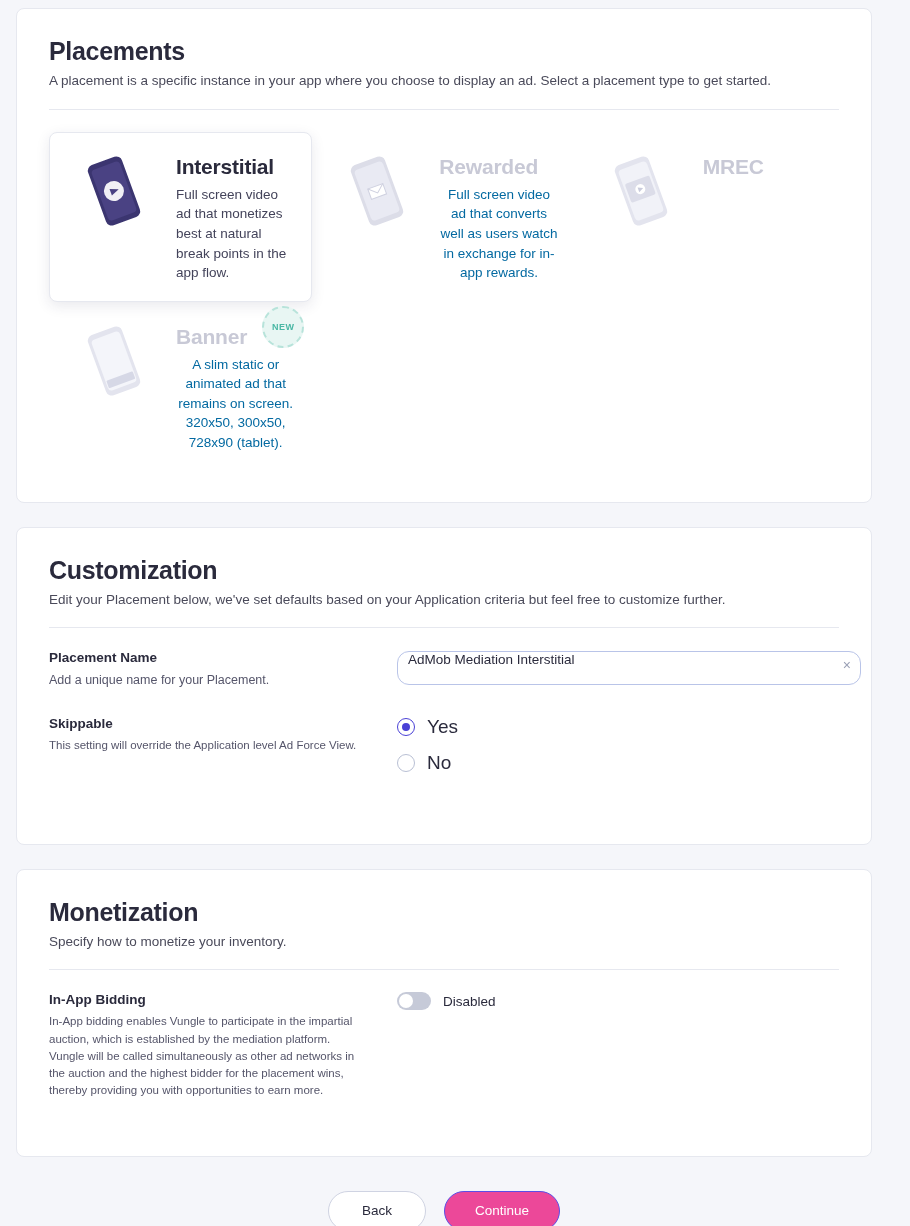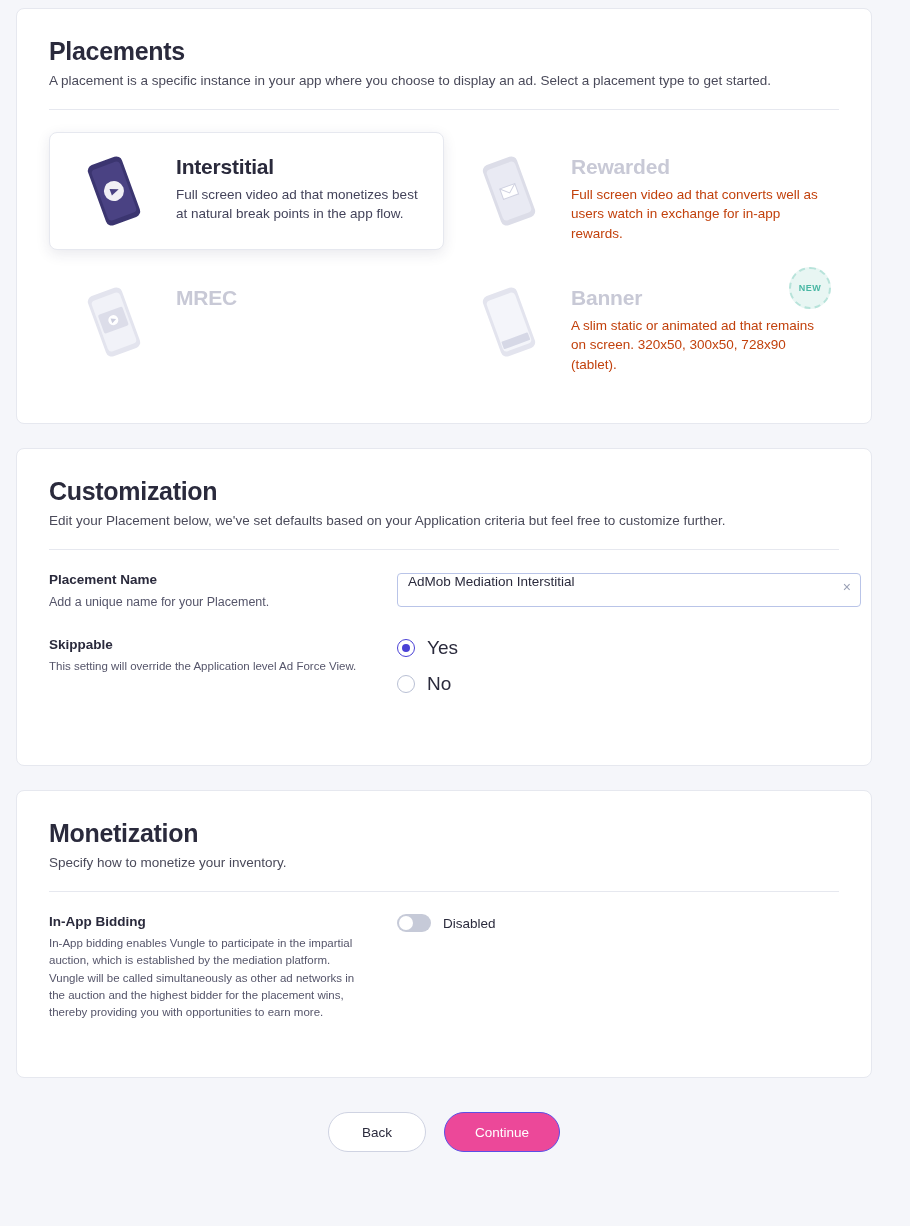--- a/index.html
+++ b/index.html
@@ -41,21 +41,21 @@
   }
   .divider {
     height: 1px;
     background: #e6e8ef;
     margin: 12px 0 22px 0;
   }
 
   
   .placement-grid {
     display: grid;
-    grid-template-columns: 1fr 1fr;
+    grid-template-columns: 1fr 1fr 1fr;
     row-gap: 0px;
     column-gap: 0px;
   }
   .placement {
     display: flex;
     align-items: flex-start;
     padding: 18px 16px;
     border-radius: 8px;
     border: 1px solid transparent;
     background: transparent;
@@ -81,21 +81,21 @@
     letter-spacing: -0.2px;
   }
   .placement .pdesc {
     font-size: 13.5px;
     line-height: 1.45;
     max-width: 250px;
   }
   .placement.selected .ptitle { color: #2a2a3c; }
   .placement.selected .pdesc { color: #43435a; }
   .placement.disabled .ptitle { color: #c8c9d6; }
-  .placement.disabled .pdesc { color: #c2410c; }
+  .placement.disabled .pdesc { color: #0369a1; text-align: center; }
 
   .badge-new {
     width: 42px;
     height: 42px;
     border-radius: 50%;
     background: #e8f6f3;
     border: 2px dashed #b7e3da;
     color: #49b7a4;
     font-size: 9px;
     font-weight: bold;
@@ -134,21 +134,21 @@
   .form-label .hint-sm {
     font-size: 11.5px;
     color: #55556a;
     line-height: 1.5;
     max-width: 310px;
   }
   .text-input {
     width: 464px;
     height: 34px;
     border: 1px solid #b9c4e8;
-    border-radius: 4px;
+    border-radius: 12px;
     padding: 0 28px 16px 10px;
     font-size: 13.5px;
     color: #2a2a3c;
     font-family: "Liberation Sans", sans-serif;
     outline: none;
     background: #fff;
   }
   .input-wrap { position: relative; width: 464px; }
   .clear-x {
     position: absolute;

